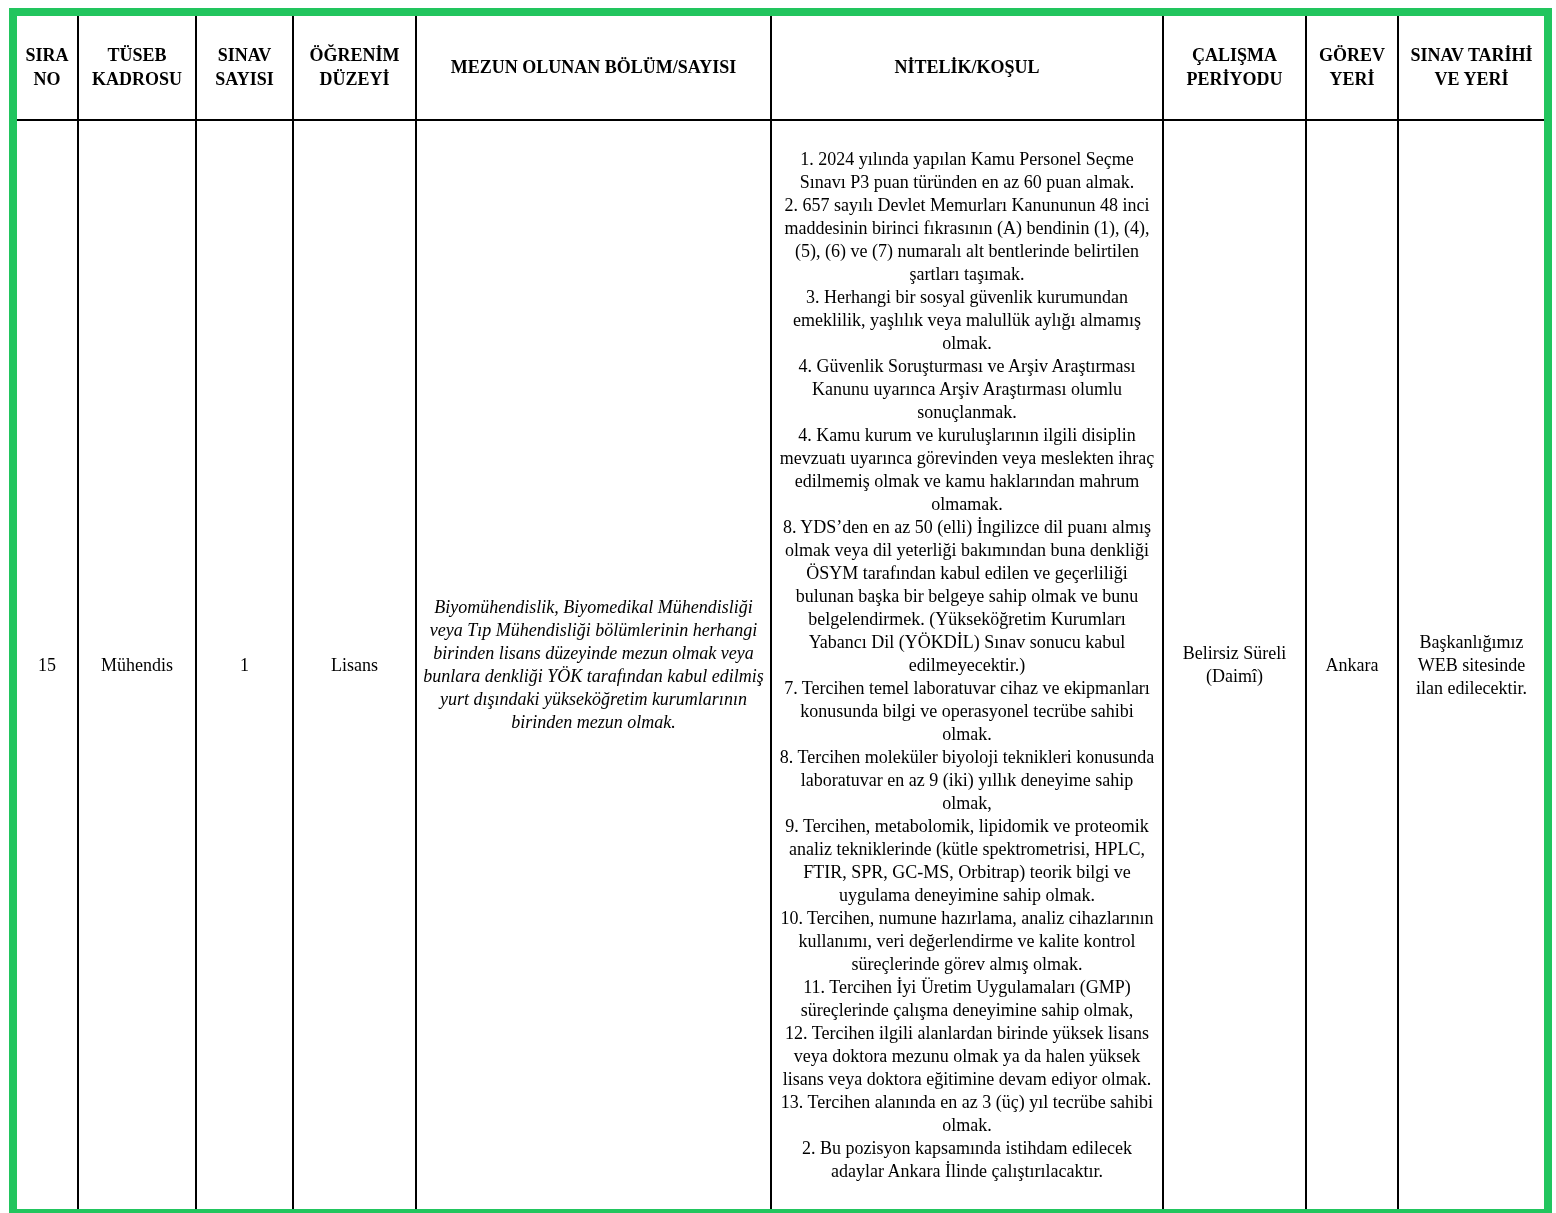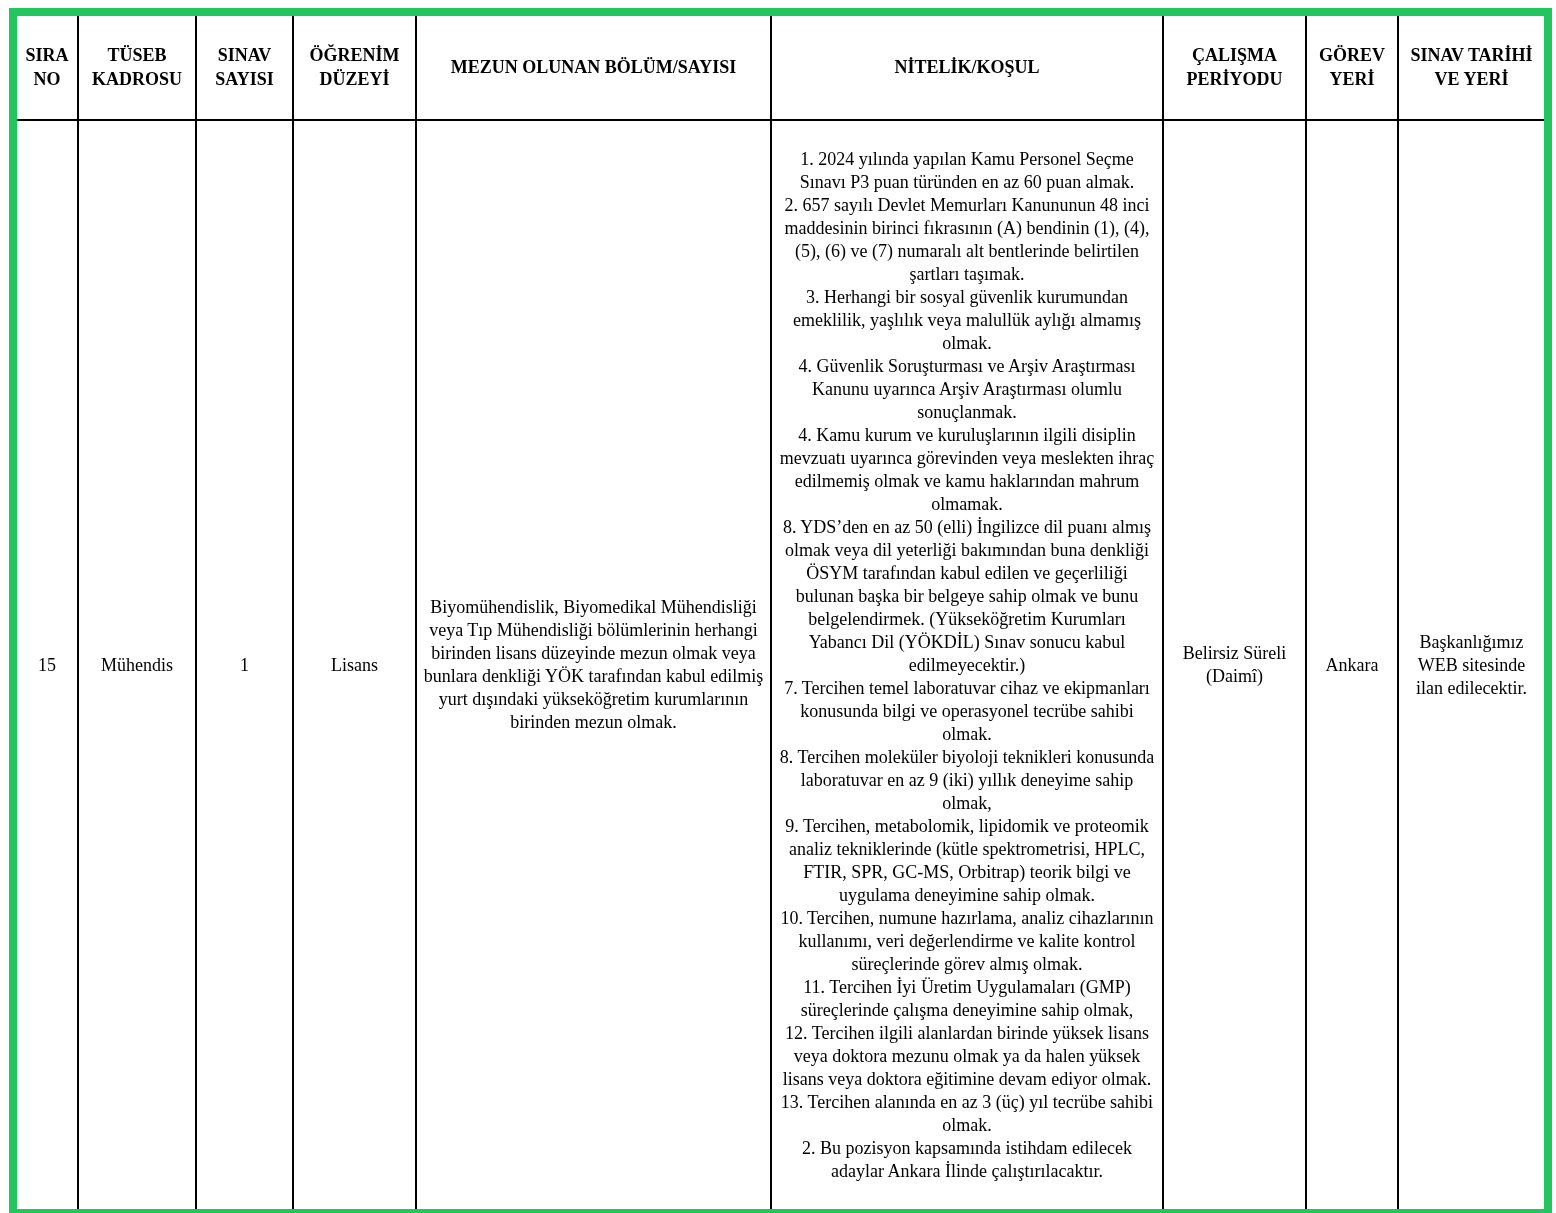--- a/index.html
+++ b/index.html
@@ -46,20 +46,21 @@
   td.cell-nitelik {
     text-align: left;
     vertical-align: top;
     padding: 1px 3px 1px 4px;
   }
   .req-item {
     margin: 0;
   }
   td.cell-mezun {
     padding: 2px 10px;
+    font-style: italic;
   }
 </style>
 </head>
 <body>
 
 <div class="page">
   <table class="job-table">
     <colgroup>
       <col style="width:65px">
       <col style="width:118px">

